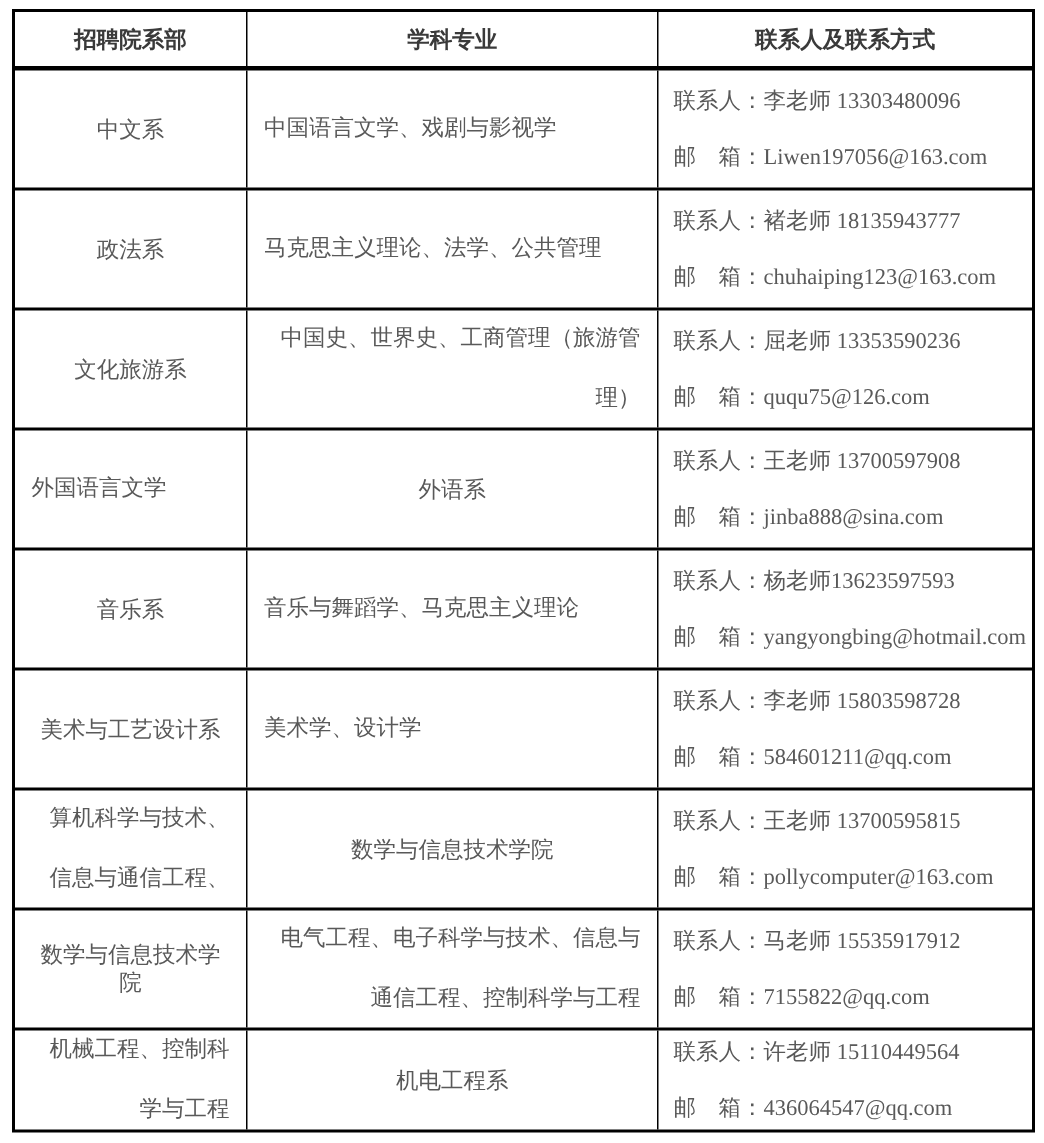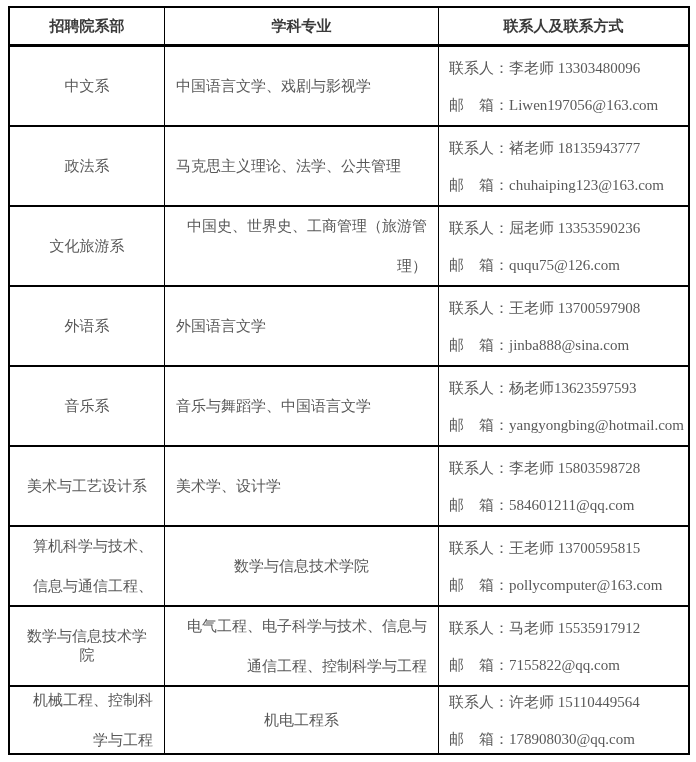--- a/index.html
+++ b/index.html
@@ -113,31 +113,31 @@
   <div class="row data-row">
     <div class="cell c1">文化旅游系</div>
     <div class="cell c2">中国史、世界史、工商管理（旅游管理）</div>
     <div class="cell c3">
       <div class="contact-line">联系人：屈老师 13353590236</div>
       <div class="contact-line">邮　箱：ququ75@126.com</div>
     </div>
   </div>
 
   <div class="row data-row">
+    <div class="cell c2">外国语言文学</div>
     <div class="cell c1">外语系</div>
-    <div class="cell c2">外国语言文学</div>
     <div class="cell c3">
       <div class="contact-line">联系人：王老师 13700597908</div>
       <div class="contact-line">邮　箱：jinba888@sina.com</div>
     </div>
   </div>
 
   <div class="row data-row">
     <div class="cell c1">音乐系</div>
-    <div class="cell c2">音乐与舞蹈学、中国语言文学</div>
+    <div class="cell c2">音乐与舞蹈学、马克思主义理论</div>
     <div class="cell c3">
       <div class="contact-line">联系人：杨老师13623597593</div>
       <div class="contact-line">邮　箱：yangyongbing@hotmail.com</div>
     </div>
   </div>
 
   <div class="row data-row">
     <div class="cell c1">美术与工艺设计系</div>
     <div class="cell c2">美术学、设计学</div>
     <div class="cell c3">
@@ -162,17 +162,17 @@
       <div class="contact-line">联系人：马老师 15535917912</div>
       <div class="contact-line">邮　箱：7155822@qq.com</div>
     </div>
   </div>
 
   <div class="row data-row last">
     <div class="cell c2">机械工程、控制科学与工程</div>
     <div class="cell c1">机电工程系</div>
     <div class="cell c3">
       <div class="contact-line">联系人：许老师 15110449564</div>
-      <div class="contact-line">邮　箱：178908030@qq.com</div>
+      <div class="contact-line">邮　箱：436064547@qq.com</div>
     </div>
   </div>
 
 </div>
 
 </body></html>

